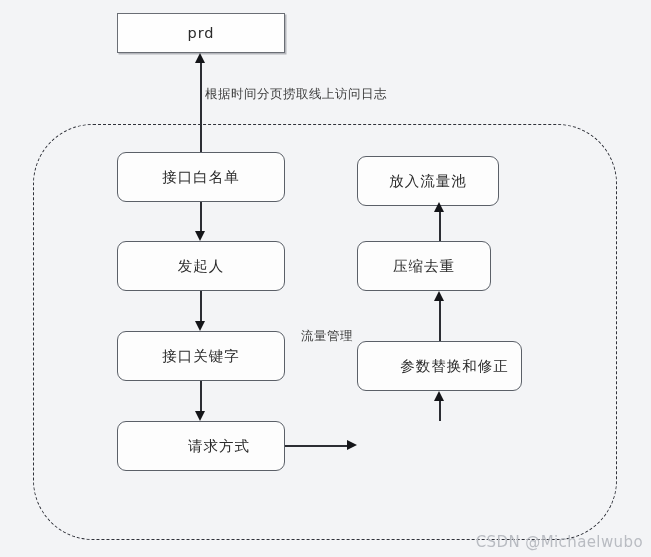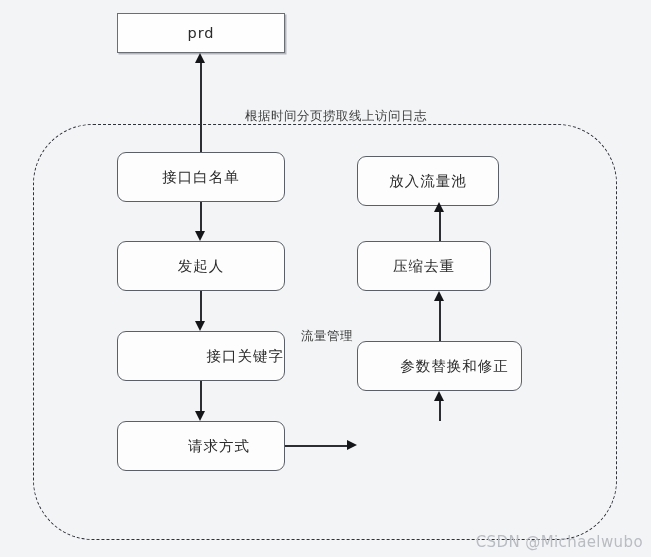--- a/index.html
+++ b/index.html
@@ -123,35 +123,35 @@
 
 <div id="canvas">
 
   <div class="node prd" style="left:117px; top:13px; width:168px; height:40px;">
     <span>prd</span>
   </div>
 
   <div class="vline" style="left:200px; top:62px; height:102px;"></div>
   <div class="arrow up" style="left:195px; top:53px;"></div>
 
-  <div class="edge-label" style="left:205px; top:108px;margin-left:40px;">根据时间分页捞取线上访问日志</div>
+  <div class="edge-label" style="left:205px; top:86px;">根据时间分页捞取线上访问日志</div>
 
   <div class="group-box"></div>
 
   <div class="group-label" style="left:301px; top:328px;">流量管理</div>
 
   <div class="node" style="left:117px; top:152px; width:168px; height:50px;">
     <span>接口白名单</span>
   </div>
 
   <div class="node" style="left:117px; top:241px; width:168px; height:50px;">
     <span>发起人</span>
   </div>
 
-  <div class="node" style="left:117px; top:331px; width:168px; height:50px;justify-content:flex-end;">
+  <div class="node" style="left:117px; top:331px; width:168px; height:50px;">
     <span>接口关键字</span>
   </div>
 
   <div class="node" style="left:117px; top:421px; width:168px; height:50px;padding-left:36px;">
     <span>请求方式</span>
   </div>
 
   <div class="vline" style="left:200px; top:202px; height:30px;"></div>
   <div class="arrow down" style="left:195px; top:231px;"></div>
 

